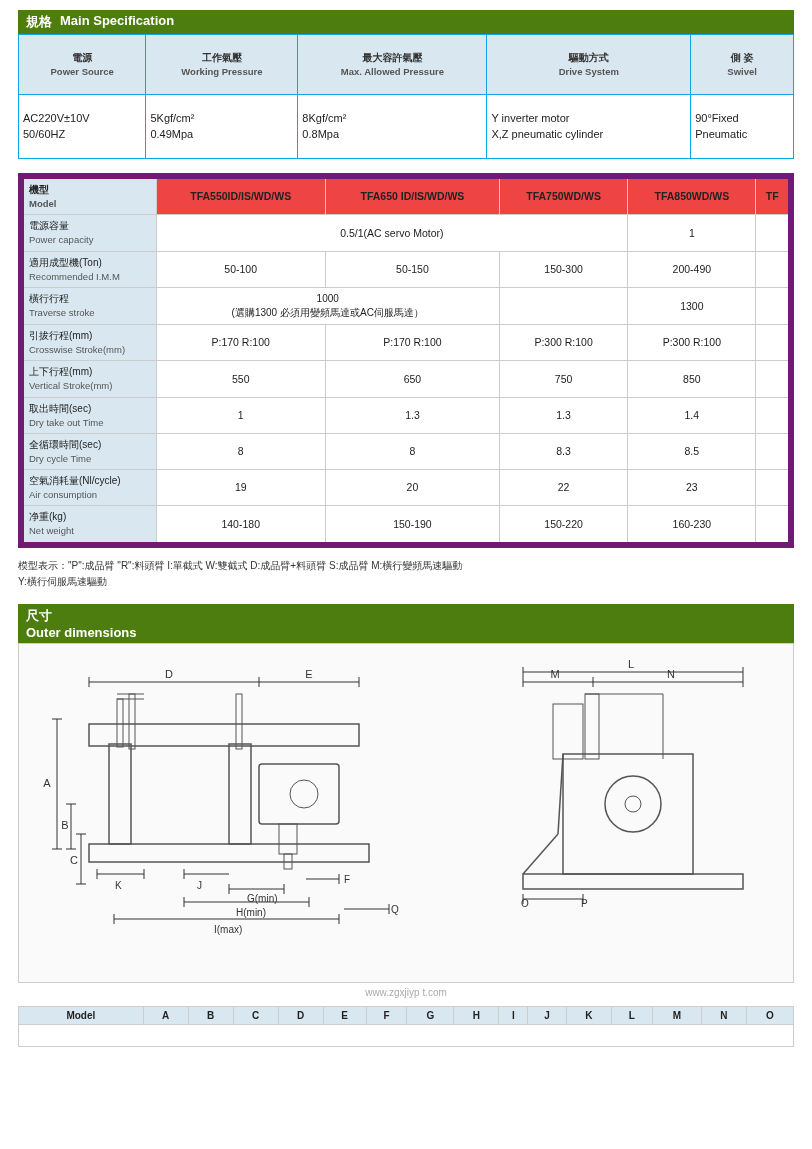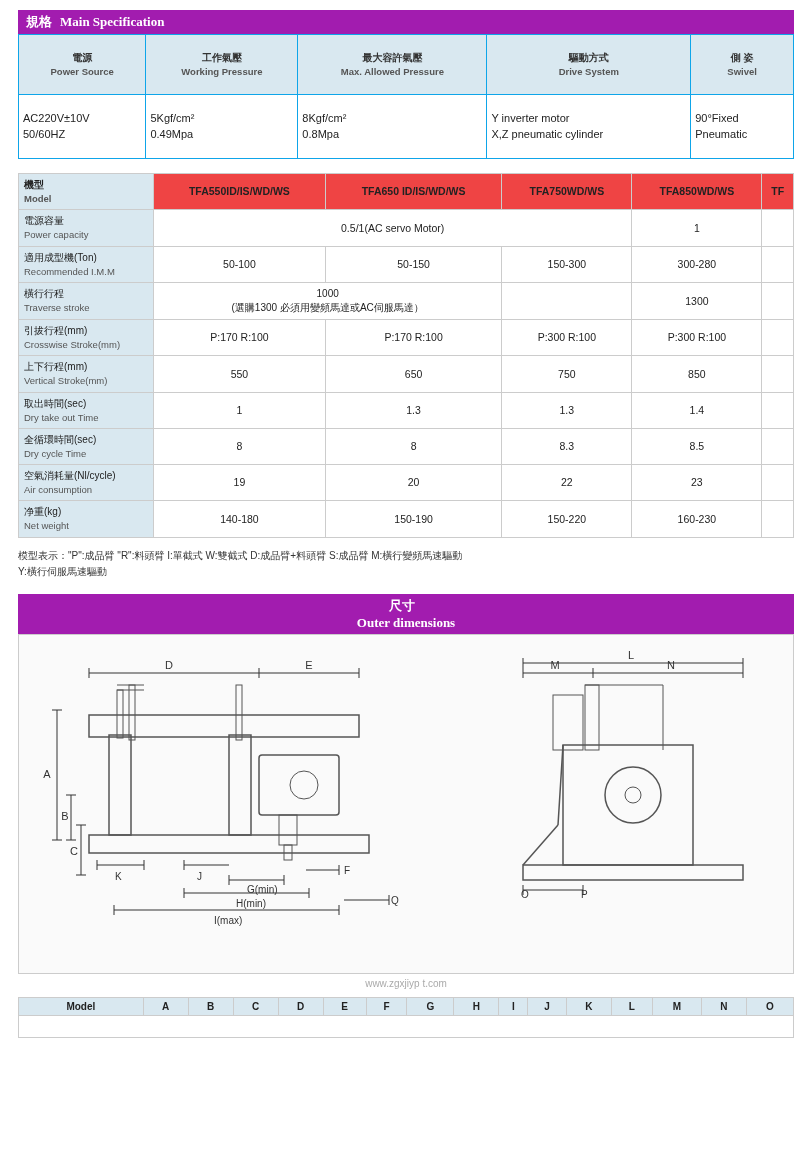--- a/index.html
+++ b/index.html
@@ -13,29 +13,27 @@
     }
 
     .page {
       width: 812px;
       padding: 10px 18px;
       background: #fff;
     }
 
     
     .section-header {
-      background: #a21caf;
+      background: #4d7c0f;
       color: #fff;
       padding: 3px 8px;
       font-size: 13px;
       font-weight: bold;
       margin-bottom: 0;
       display: flex;
-      align-items: center;
-      font-family: Liberation Serif, serif;
     }
     .section-header .zh {
       margin-right: 8px;
       font-size: 13px;
     }
 
     
     table {
       border-collapse: collapse;
       width: 100%;
@@ -54,21 +52,21 @@
       background: #d9e8f0;
       font-weight: bold;
       color: #333;
     }
     .spec-top-table td {
       background: #fff;
     }
 
     
     .model-table {
-      border: 1px solid #701a75;
+      border: 6px solid #701a75;
       margin-bottom: 10px;
       font-size: 10.5px;
     }
     .model-table th, .model-table td {
       border: 1px solid #ccc;
       text-align: center;
       padding: 4px 3px;
       line-height: 1.4;
       vertical-align: middle;
     }
@@ -226,21 +224,21 @@
       </tr>
 
       <tr>
         <td class="row-header">
           <div>適用成型機(Ton)</div>
           <div class="en-small">Recommended I.M.M</div>
         </td>
         <td>50-100</td>
         <td>50-150</td>
         <td>150-300</td>
-        <td>300-280</td>
+        <td>200-490</td>
         <td></td>
       </tr>
 
       <tr>
         <td class="row-header">
           <div>橫行行程</div>
           <div class="en-small">Traverse stroke</div>
         </td>
         <td colspan="2" style="font-size:10px;text-align:center;">1000<br>(選購1300 必須用變頻馬達或AC伺服馬達）</td>
         <td></td>

